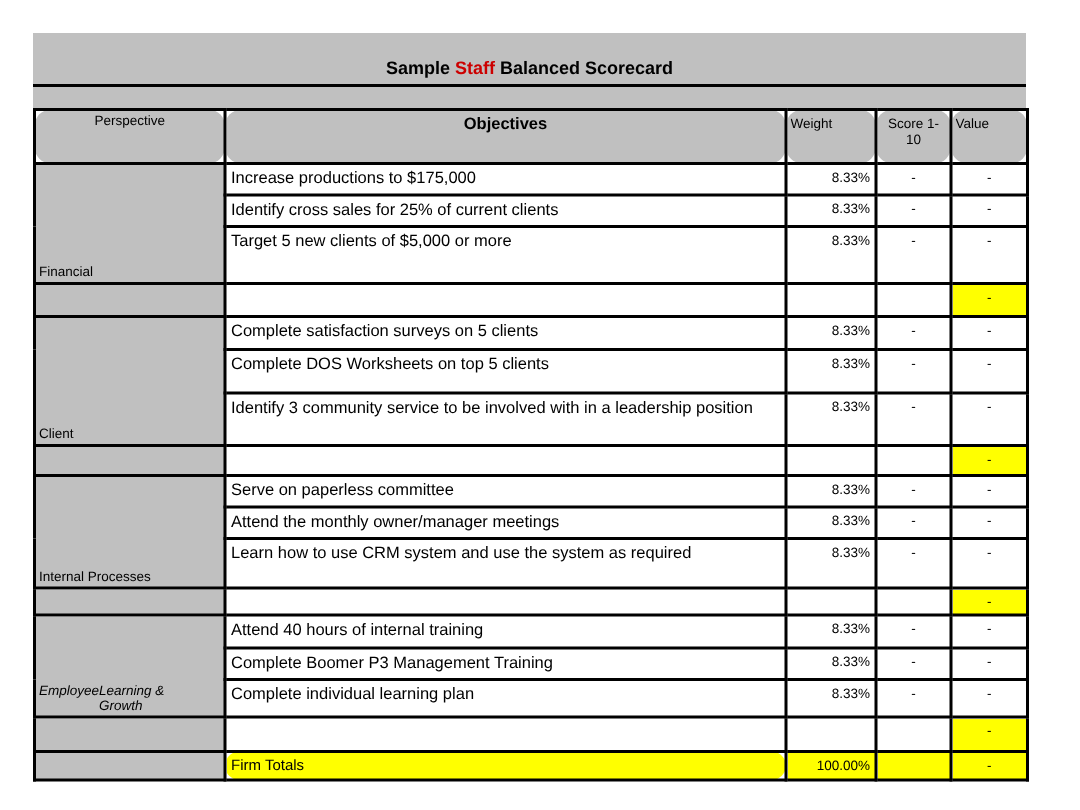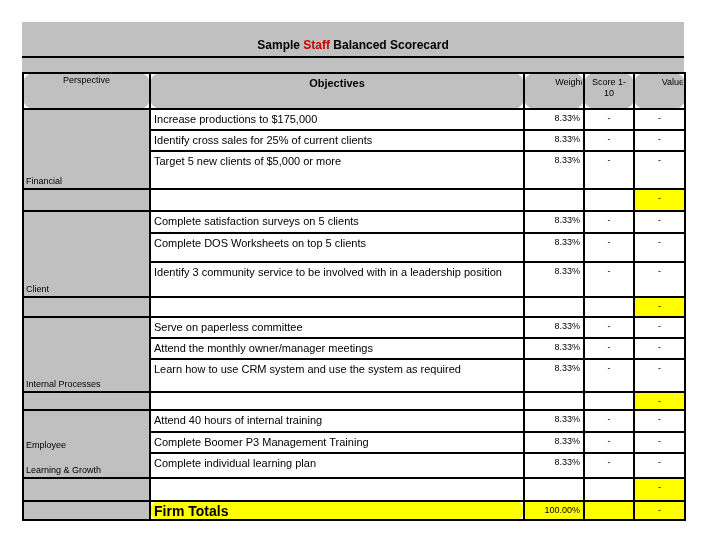--- a/index.html
+++ b/index.html
@@ -8,34 +8,34 @@
 
   .title-band{position:absolute;left:22px;top:22px;width:662px;height:50px;background:var(--gray,#c0c0c0);}
   .title-text{position:absolute;top:16px;left:0;width:100%;text-align:center;font-size:12px;font-weight:bold;letter-spacing:0;}
   .title-red{color:var(--red,#cc0000);}
   .title-rule{position:absolute;top:34px;left:0;width:100%;border-top:2px solid #000;}
 
   table.scorecard{position:absolute;left:22px;top:72px;width:662px;border-collapse:collapse;table-layout:fixed;}
   table.scorecard td{border:2px solid #000;overflow:hidden;}
 
   td.persp{background:var(--gray,#c0c0c0);font-size:9px;vertical-align:bottom;padding:0 14px 2px 2px;}
-  .persp-stack{display:flex;flex-direction:column;}
+  .persp-stack{display:flex;font-style:italic;}
   .persp-gap{height:15px;}
 
   tr.hdr td{background:var(--gray,#c0c0c0);vertical-align:top;border-radius:11px;}
   td.persp-hdr{background:var(--gray,#c0c0c0);font-size:9px;text-align:center;vertical-align:bottom;padding-bottom:2px;}
   td.obj-hdr{font-size:11px;font-weight:bold;text-align:center;padding-top:3px;}
-  td.sm-hdr{font-size:9px;text-align:right;padding:3px 0 0 2px;}
+  td.sm-hdr{font-size:9px;text-align:left;padding:3px 0 0 2px;}
   td.sm-hdr.center{text-align:center;padding-left:0;line-height:11px;}
 
   td.obj{font-size:11px;line-height:14px;vertical-align:top;padding:2px 4px 1px 3px;background:#fff;border-radius:10px;}
   td.wt{font-size:9px;text-align:right;vertical-align:top;padding:3px 3px 0 0;background:#fff;}
   td.sc,td.val{font-size:9px;text-align:center;vertical-align:top;padding-top:3px;background:#fff;}
   .yellow{background:var(--yellow,#ffff00) !important;}
-  td.totals-label{font-size:14px;vertical-align:top;padding:2px 0 0 3px;font-weight:bold;}
+  td.totals-label{font-size:10px;vertical-align:top;padding:2px 0 0 3px;}
 </style>
 </head>
 <body>
 
 <div class="page">
 
   <div class="title-band">
     <div class="title-text"><span>Sample </span><span class="title-red">Staff</span><span> Balanced Scorecard</span></div>
     <div class="title-rule"></div>
   </div>

